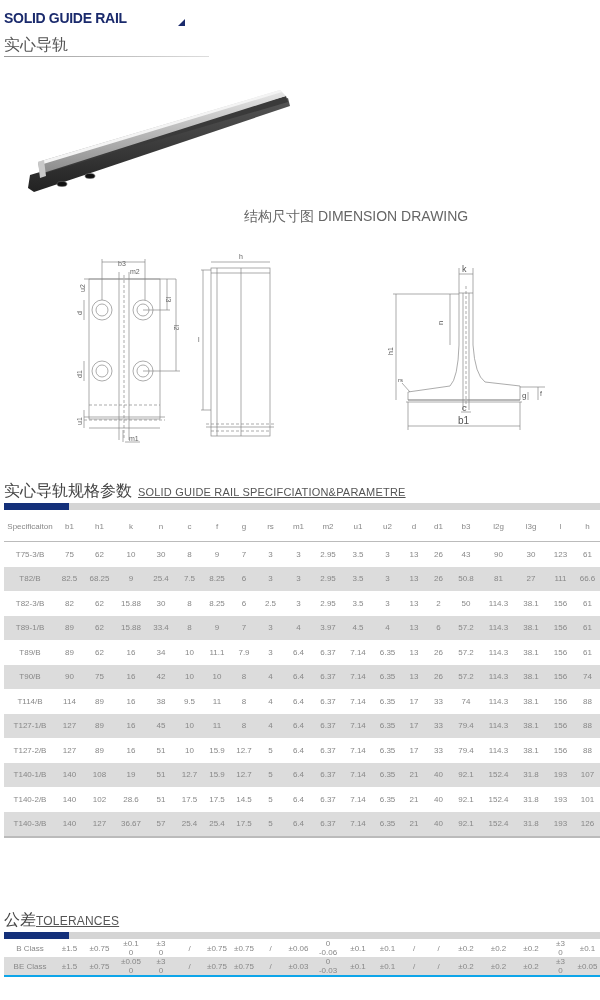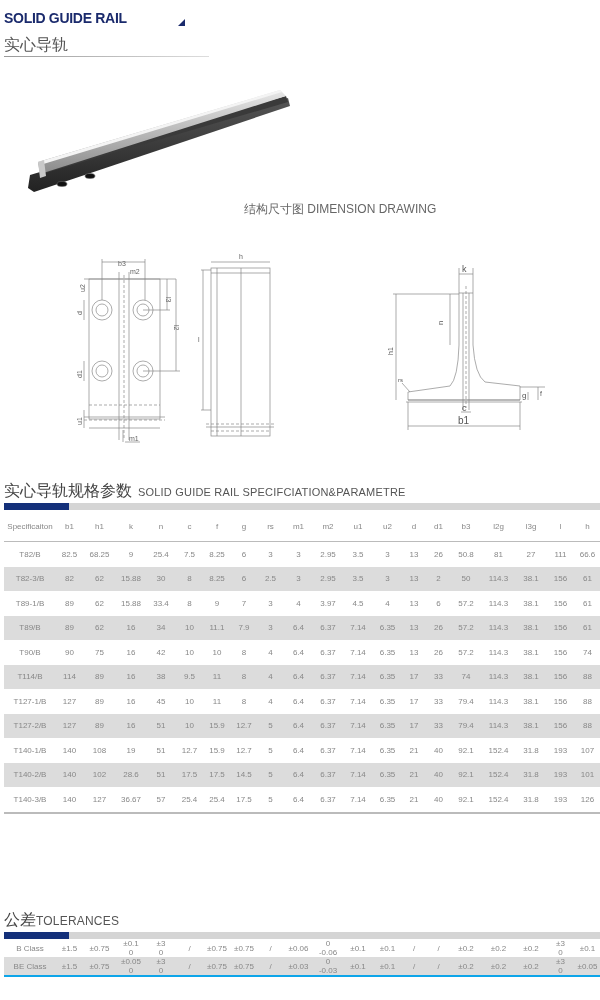--- a/index.html
+++ b/index.html
@@ -2,24 +2,24 @@
 <html><head>
 <meta charset="utf-8">
 <style>
   html, body { margin:0; padding:0; background:#fff; }
   body { width:600px; height:1000px; overflow:hidden; position:relative; font-family:"Liberation Sans", "DejaVu Sans", sans-serif; color:#888; }
   .title-en { position:absolute; left:4px; top:10px; font-size:14px; font-weight:bold; color:#1a2a6c; letter-spacing:-0.3px; }
   .title-tri { position:absolute; left:178px; top:19px; width:0; height:0; border-left:7px solid transparent; border-bottom:7px solid #1a2a6c; }
   .title-cn { position:absolute; left:4px; top:35px; font-size:16px; color:#555; }
   .title-line { position:absolute; left:4px; top:56px; width:205px; height:1px; background:linear-gradient(to right,#999,#ddd); }
   .rail-wrap { position:absolute; left:20px; top:80px; width:280px; height:120px; }
-  .drawing-caption { position:absolute; left:244px; top:201px; font-size:12px; color:#666; }
+  .drawing-caption { position:absolute; left:244px; top:208px; font-size:14px; color:#666; }
   .drawing { position:absolute; left:0; top:240px; width:600px; height:210px; }
   .sec-title { position:absolute; left:4px; font-size:16px; color:#444; }
-  .sec-title .en { font-size:11px; color:#555; margin-left:6px; letter-spacing:0.2px; }
+  .sec-title .en { font-size:11px; color:#555; margin-left:6px; letter-spacing:0.2px;text-decoration:underline; }
   .bar { position:absolute; left:4px; width:596px; height:7px; background:#d5d5d5; }
   .bar .accent { width:65px; height:7px; background:#14307a; }
   table { border-collapse:collapse; position:absolute; left:4px; width:596px; font-size:8px; color:#888; table-layout:fixed; }
   td, th { text-align:center; padding:0; font-weight:normal; white-space:nowrap; overflow:hidden; }
   .spec thead th { height:30px; border-bottom:1px solid #bbb; color:#888; }
   .spec tbody td { height:24.5px; }
   .spec tbody tr:nth-child(even) td { background:#dcdcdc; }
   .spec tbody tr:last-child td { border-bottom:2px solid #bbb; }
   .tol td { height:16px; line-height:9px;margin-top:26px; }
   .tol tr:nth-child(even) td { background:#dcdcdc; }
@@ -211,20 +211,42 @@
       <th>d1</th>
       <th>b3</th>
       <th>l2g</th>
       <th>l3g</th>
       <th>l</th>
       <th>h</th>
     </tr>
   </thead>
   <tbody id="spec-body">
       <tr>
+        <td>T75-3/B</td>
+        <td>75</td>
+        <td>62</td>
+        <td>10</td>
+        <td>30</td>
+        <td>8</td>
+        <td>9</td>
+        <td>7</td>
+        <td>3</td>
+        <td>3</td>
+        <td>2.95</td>
+        <td>3.5</td>
+        <td>3</td>
+        <td>13</td>
+        <td>26</td>
+        <td>43</td>
+        <td>90</td>
+        <td>30</td>
+        <td>123</td>
+        <td>61</td>
+      </tr>
+      <tr>
         <td>T82/B</td>
         <td>82.5</td>
         <td>68.25</td>
         <td>9</td>
         <td>25.4</td>
         <td>7.5</td>
         <td>8.25</td>
         <td>6</td>
         <td>3</td>
         <td>3</td>

